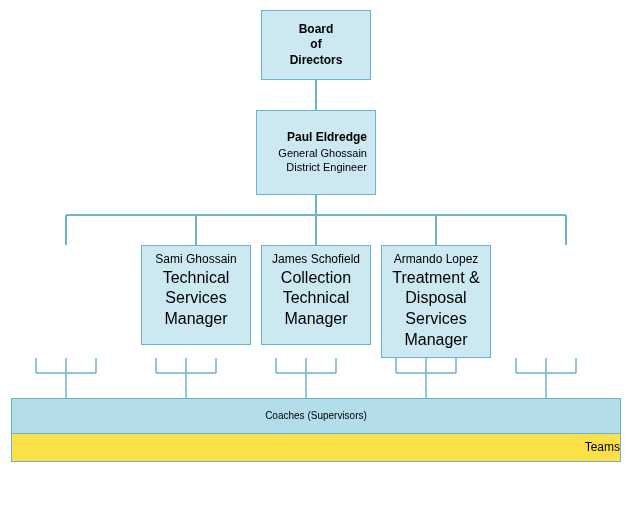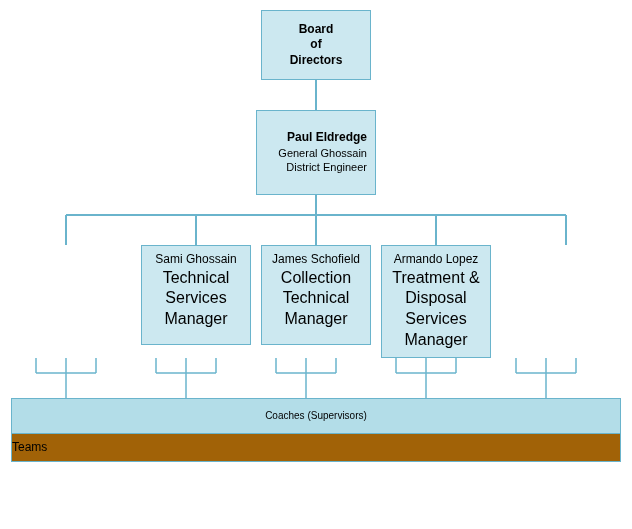--- a/index.html
+++ b/index.html
@@ -111,26 +111,26 @@
       align-items: center;
       justify-content: center;
       font-size: 10px;
       font-weight: normal;
       margin-top: 0;
     }
 
     .teams-bar {
       width: 610px;
       height: 28px;
-      background: #a16207;
+      background: #fde047;
       border: 1.5px solid #6ab4cc;
       border-top: none;
       display: flex;
       align-items: center;
-      justify-content: flex-start;
+      justify-content: flex-end;
       font-size: 12px;
       font-weight: normal;
     }
 
     
     .connector-svg {
       display: block;
     }
   </style>
 </head>

